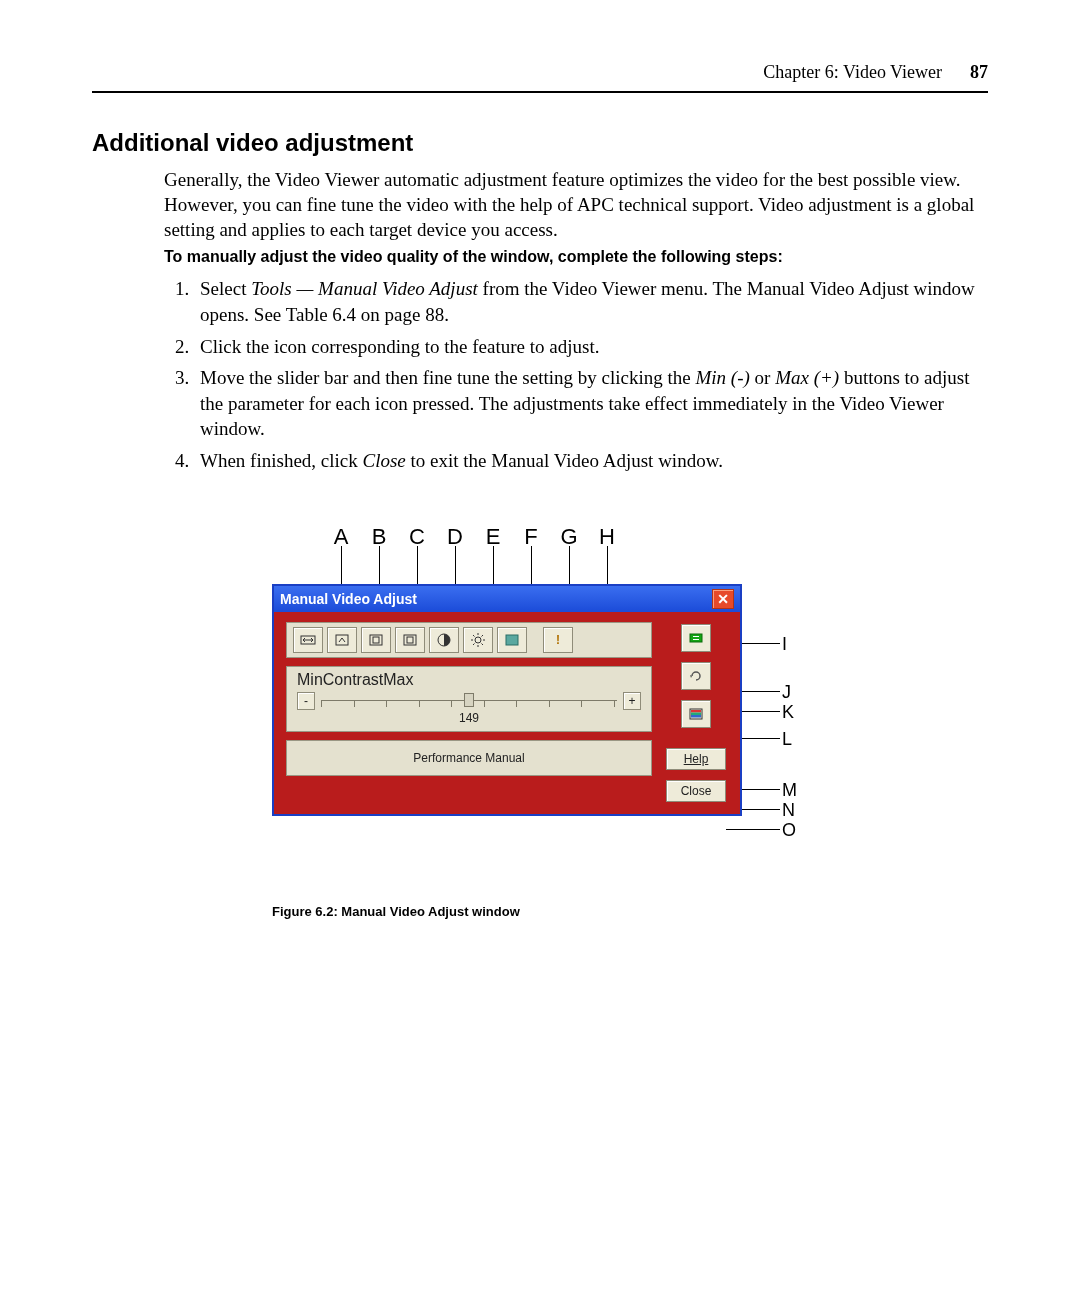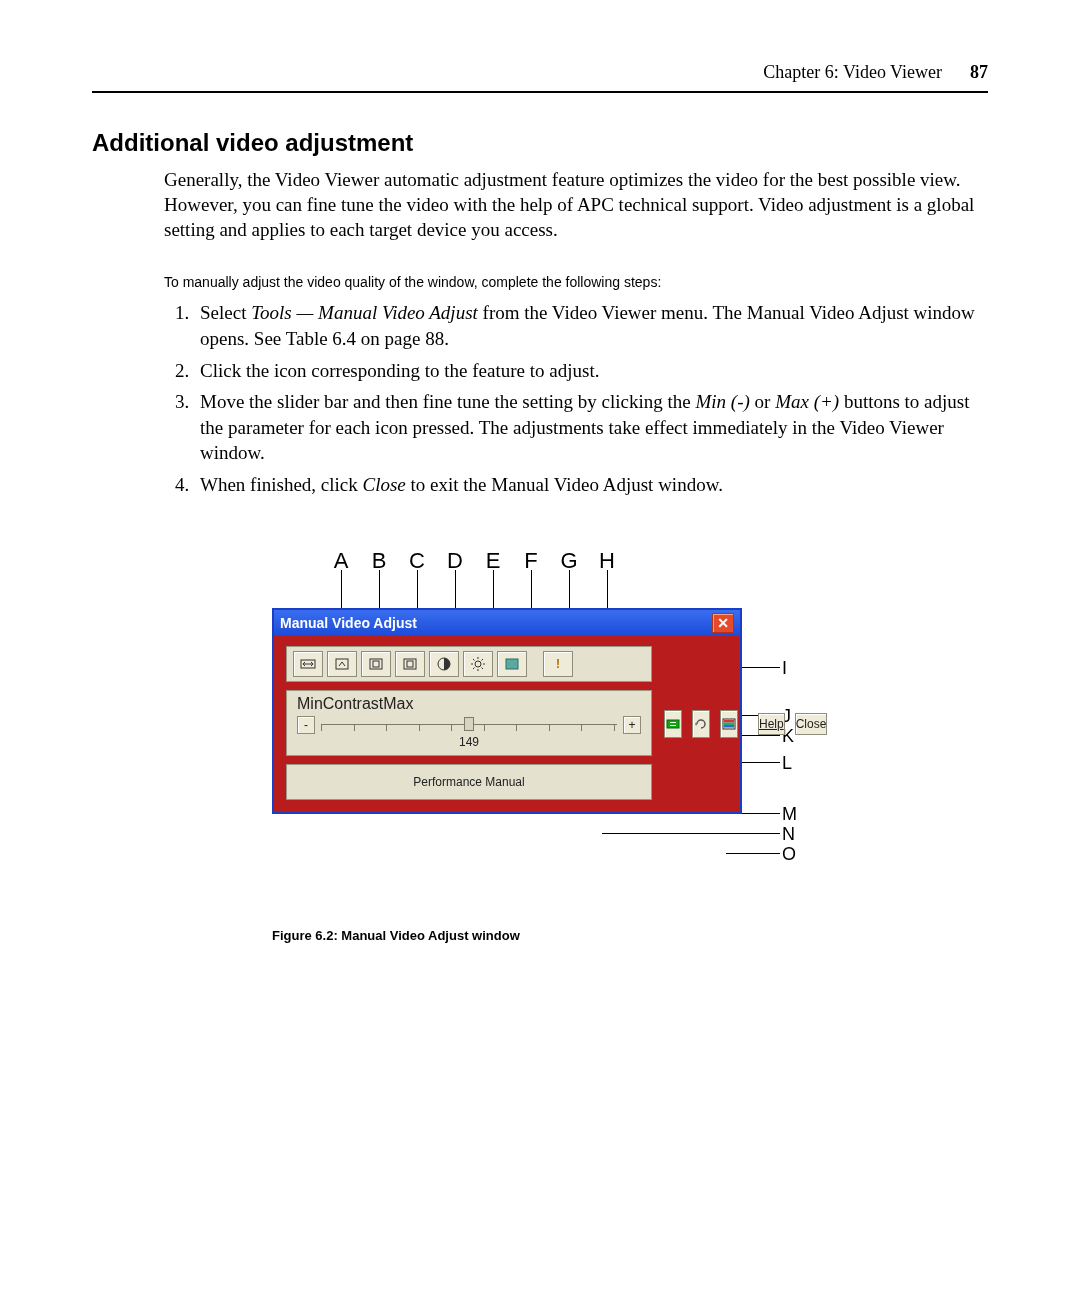--- a/index.html
+++ b/index.html
@@ -41,23 +41,23 @@
     border-top:2px solid #000;
     border-bottom:2px solid #000;
     padding:5px 0;
     font-family:Arial,Helvetica,sans-serif;
     font-size:15px;
     line-height:1.3;
   }
   .note-label{font-weight:700;}
   h2.subhead{
     font-family:Arial,Helvetica,sans-serif;
-    font-weight:400;
-    font-size:14px;
-    margin:32px 0 10px 72px;
+    font-weight:700;
+    font-size:16px;
+    margin:6px 0 10px 72px;
   }
   ol.steps{
     margin:0 0 0 72px;
     padding-left:30px;
     font-size:19px;
     line-height:1.35;
   }
   ol.steps li{padding-left:6px;margin-bottom:6px;}
   em{font-style:italic;}
   .fig-wrap{
@@ -176,21 +176,21 @@
   .slider-val{text-align:center;margin-top:0;}
   .perf-box{
     border:1px solid #9a9784;
     background:#e4e1cf;
     margin-top:8px;
     height:34px;
     display:flex;align-items:center;justify-content:center;
   }
   .col-side{
     width:64px;
-    display:flex;flex-direction:row;align-items:center;gap:10px;
+    display:flex;flex-direction:column;align-items:center;gap:10px;
     padding-top:2px;
   }
   .sqbtn{
     width:28px;height:26px;border:1px solid #8f8c79;background:#eeebd9;
     box-shadow:inset 1px 1px 0 #fff;
     display:flex;align-items:center;justify-content:center;
   }
   .sqbtn svg{width:16px;height:16px;}
   .txtbtn{
     width:58px;padding:3px 0;

